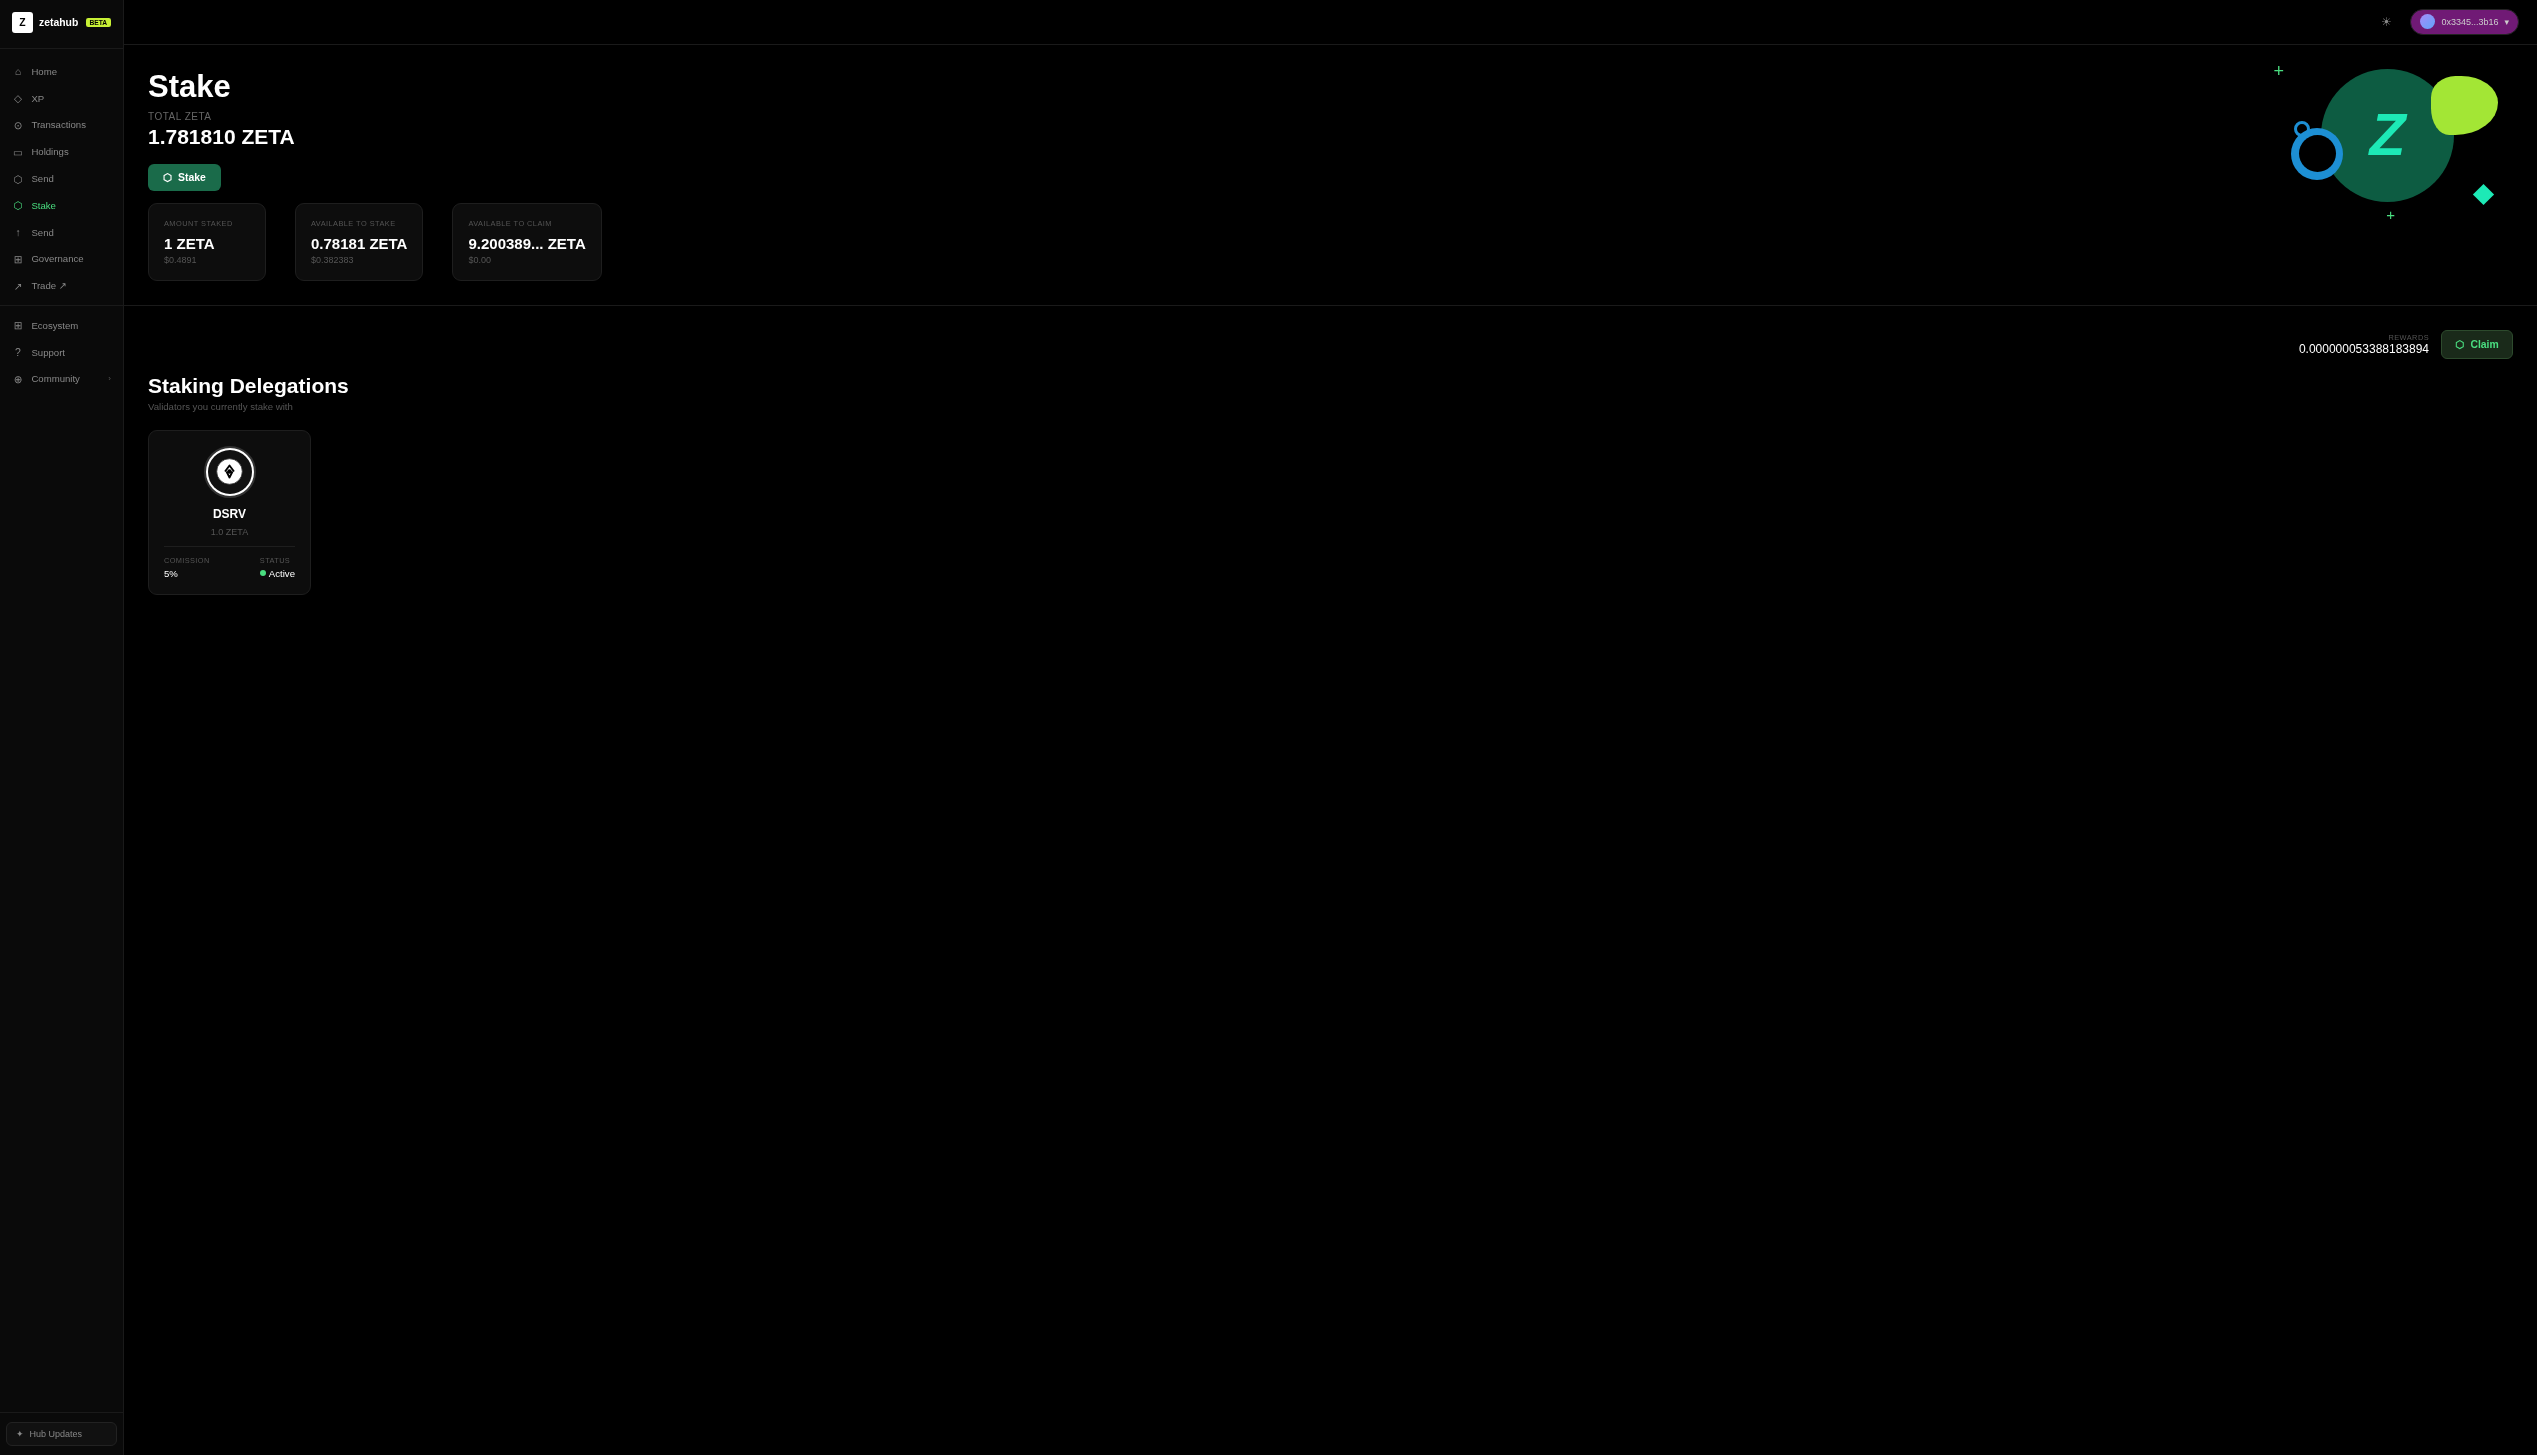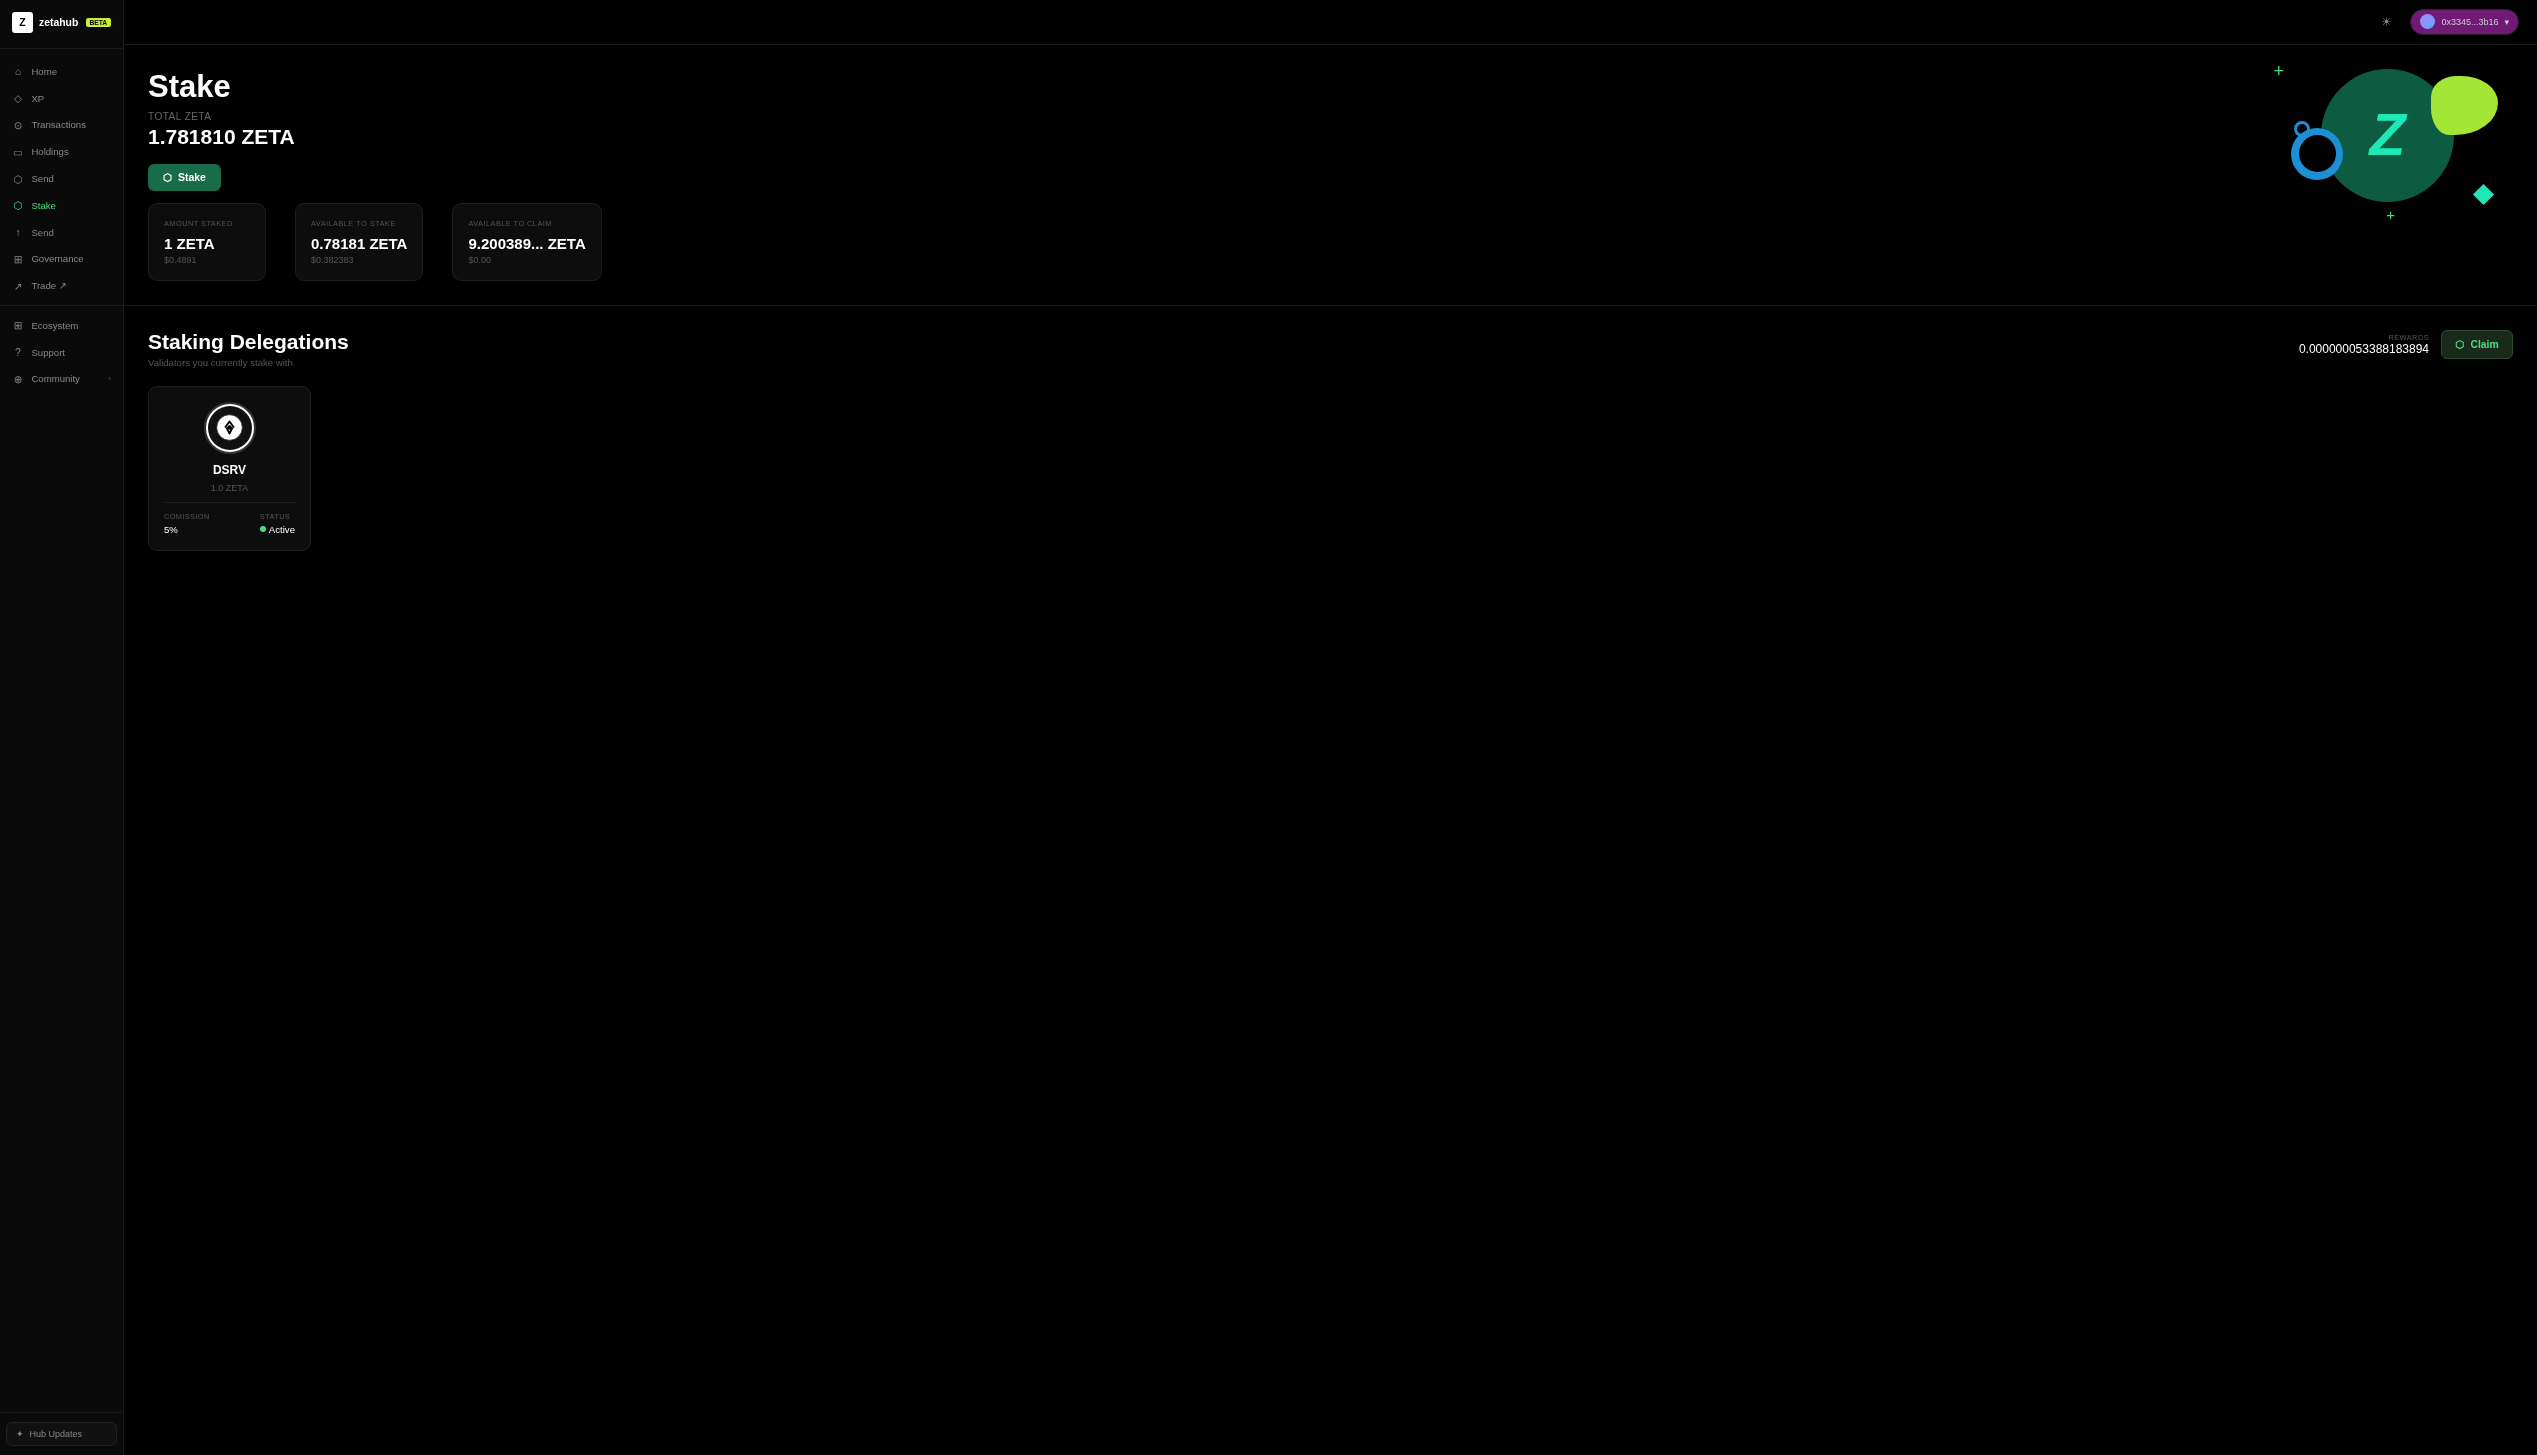--- a/index.html
+++ b/index.html
@@ -340,20 +340,21 @@
       display: flex;
       align-items: flex-start;
       justify-content: space-between;
       margin-bottom: 18px;
     }
     .delegations-title {
       font-size: 21px;
       font-weight: 700;
       color: #fff;
       margin-bottom: 3px;
+      margin-top: 44px;
     }
     .delegations-subtitle {
       font-size: 9.6px;
       color: #555;
     }
     .rewards-area {
       display: flex;
       align-items: center;
       gap: 12px;
     }

